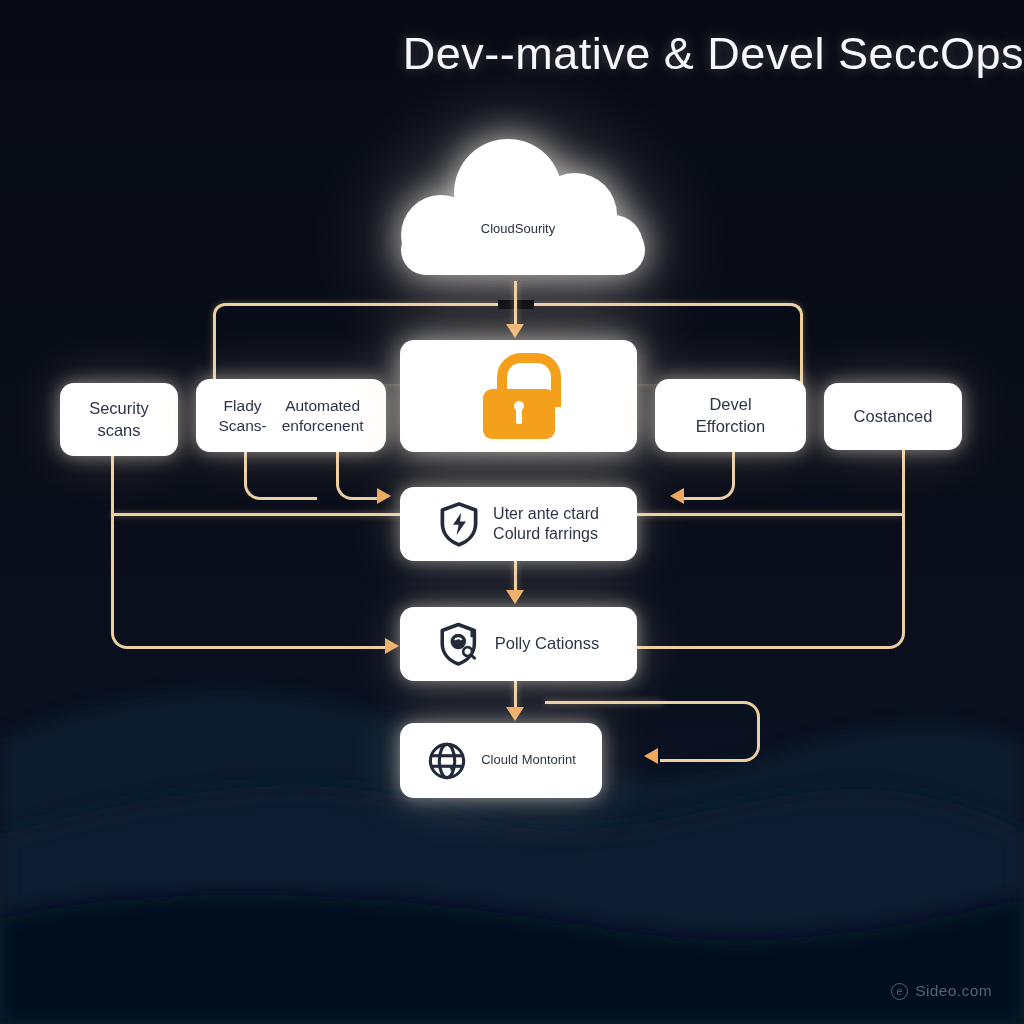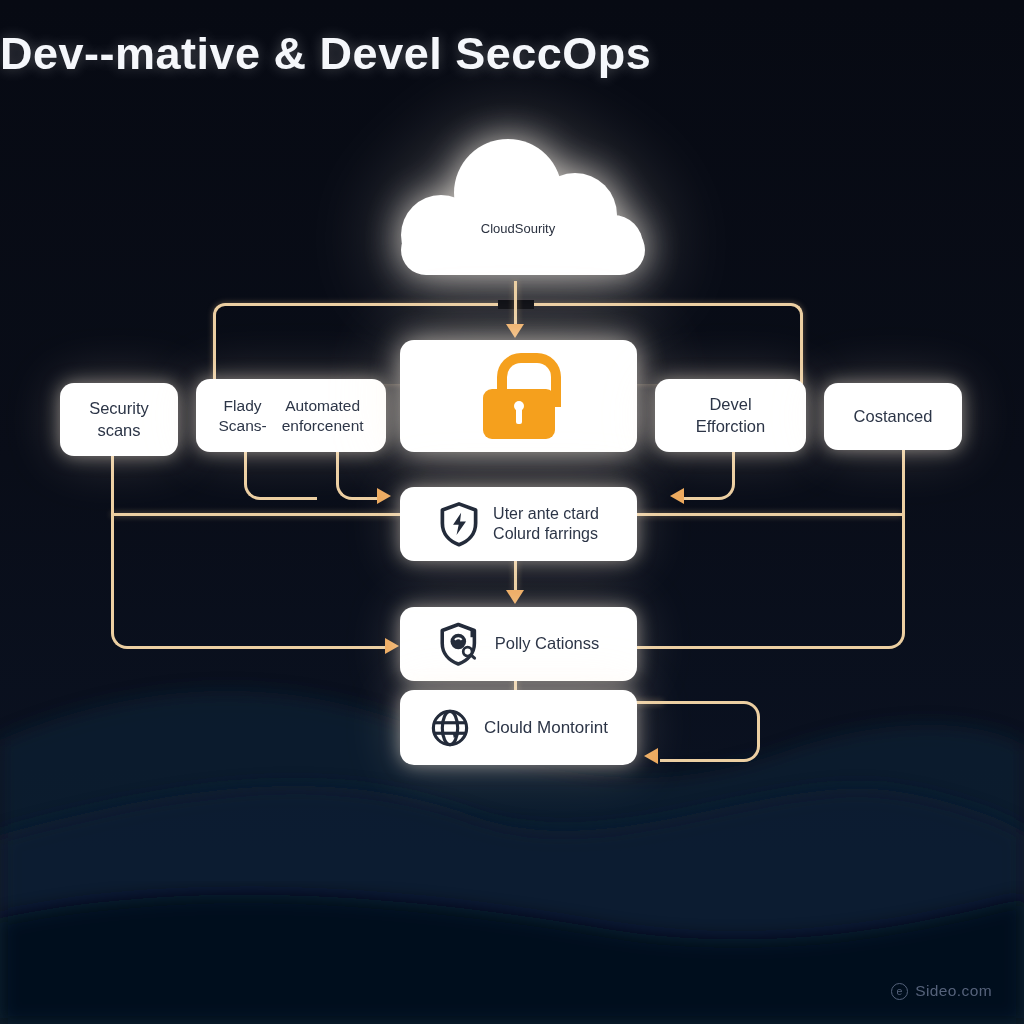--- a/index.html
+++ b/index.html
@@ -3,22 +3,22 @@
 <meta charset="utf-8">
 <style>
   html,body{margin:0;padding:0;background:#05070d;}
   .stage{
     position:relative;width:1024px;height:1024px;overflow:hidden;
     background:linear-gradient(180deg,#070a13 0%,#090d18 45%,#0a1120 75%,#0a1424 100%);
     font-family:"Liberation Sans",sans-serif;
   }
   
   .title{
-    position:absolute;left:0;top:28px;width:1024px;text-align:left;
-    color:#f5f7fb;font-size:45px;font-weight:bold;letter-spacing:.5px;
+    position:absolute;left:0;top:28px;width:1024px;text-align:right;
+    color:#f5f7fb;font-size:45px;font-weight:normal;letter-spacing:.5px;
     text-shadow:0 0 14px rgba(255,255,255,.28);
   }
   
   .cloud{position:absolute;left:383px;top:133px;width:270px;height:152px;}
   .cloud svg{filter:drop-shadow(0 0 18px rgba(255,248,238,.75)) drop-shadow(0 0 46px rgba(255,244,228,.35));}
   .cloud-label{
     position:absolute;left:0;top:88px;width:100%;text-align:center;
     color:#2b3240;font-size:13px;
   }
   
@@ -195,21 +195,21 @@
           <path d="M13.2 6.5 L8.6 13.4 H11.8 L10.6 19.3 L16 11.6 H12.6 Z" fill="#232b3a"></path>
         </svg>
       </span>
       <span class="stack left-text">
         <span>Uter ante ctard</span>
         <span>Colurd farrings</span>
       </span>
     </span>
   </div>
 
-  <div class="node" style="left:400px;top:690px;width:237px;height:75px;font-size:17px;">
+  <div class="node" style="left:400px;top:723px;width:202px;height:75px;font-size:13px;">
     <span class="hgroup">
       <span class="icon-wrap">
         <svg width="42" height="42" viewBox="0 0 24 24">
           <g fill="none" stroke="#232b3a" stroke-width="1.8">
             <circle cx="12" cy="12" r="9.5"></circle>
             <ellipse cx="12" cy="12" rx="4.4" ry="9.5"></ellipse>
             <line x1="3" y1="9" x2="21" y2="9"></line>
             <line x1="3" y1="15" x2="21" y2="15"></line>
           </g>
           <path d="M13.5 14.5 l2.5 1.2 -1.8 2.2 z" fill="#232b3a"></path>

